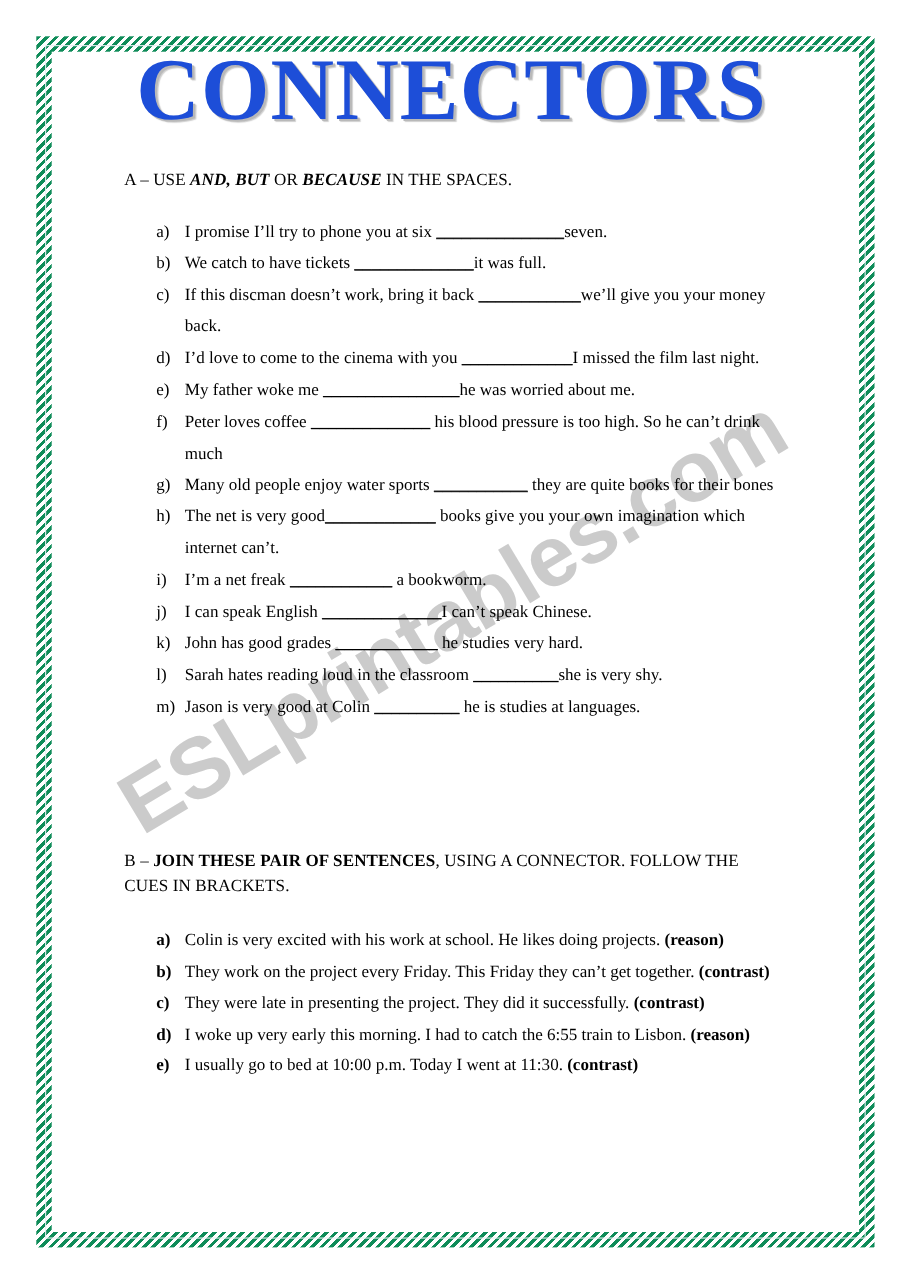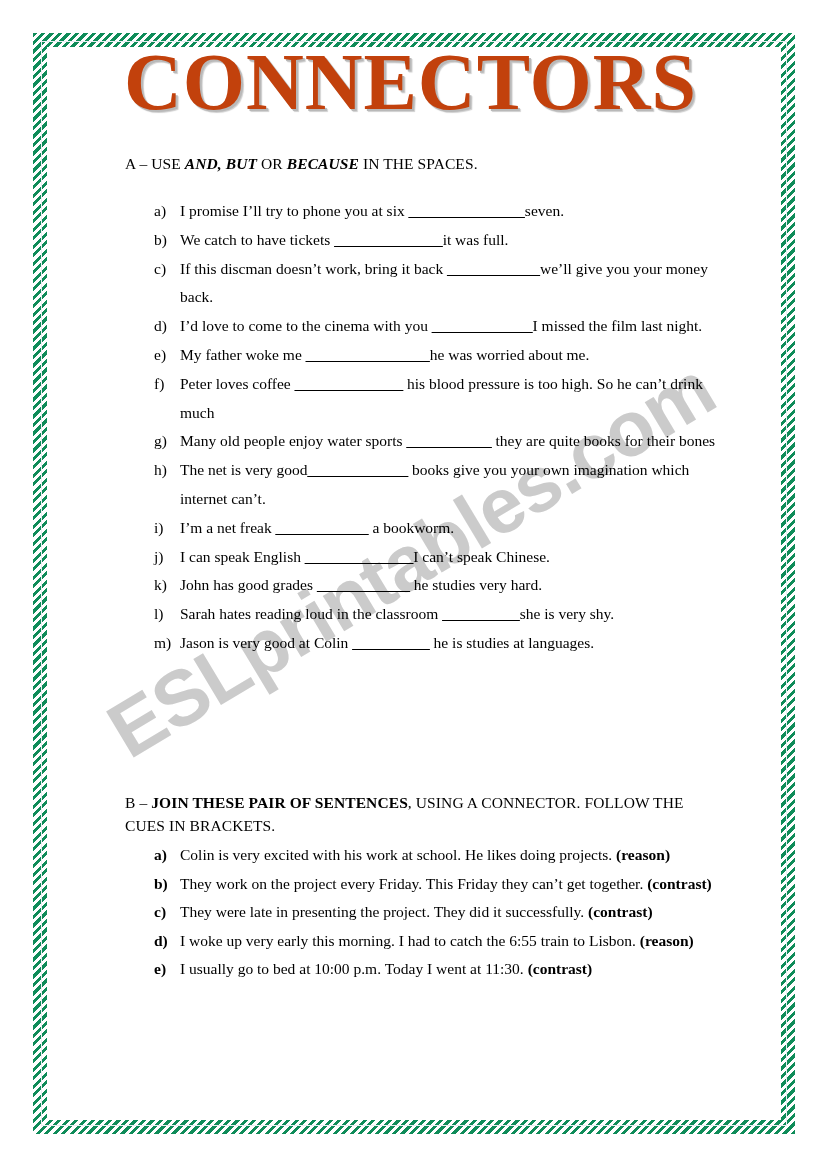--- a/index.html
+++ b/index.html
@@ -81,47 +81,47 @@
     text-align: center;
     z-index: 4;
   }
   .title {
     display: inline-block;
     font-family: "Liberation Serif", "DejaVu Serif", serif;
     font-weight: bold;
     font-size: 80px;
     line-height: 1;
     letter-spacing: 1px;
-    color: #c2410c;
+    color: #1d4ed8;
     text-shadow:
       2px 2px 0 #b9b9b9,
       3px 3px 1px #cfcfcf;
   }
 
   
   .content {
     position: absolute;
-    left: 12px;
+    left: 0;
     top: 0;
     width: 792px;
     height: 1169px;
     z-index: 5;
   }
   .section-heading {
     position: absolute;
     font-size: 15.5px;
     line-height: 1.5;
     color: #000;
     letter-spacing: .1px;
   }
   .section-heading b { font-weight: bold; }
   .section-heading i { font-style: italic; font-weight: bold; }
 
   #section-a-heading { left: 113px; top: 152px; width: 620px; }
-  #section-b-heading { left: 113px; top: 771px; width: 600px; margin-top: 20px; }
+  #section-b-heading { left: 113px; top: 771px; width: 600px; }
 
   .list {
     position: absolute;
     margin: 0;
     padding: 0;
     list-style: none;
   }
   #list-a { left: 142px; top: 197px; width: 578px; }
   #list-b { left: 142px; top: 841px; width: 578px; }
 

